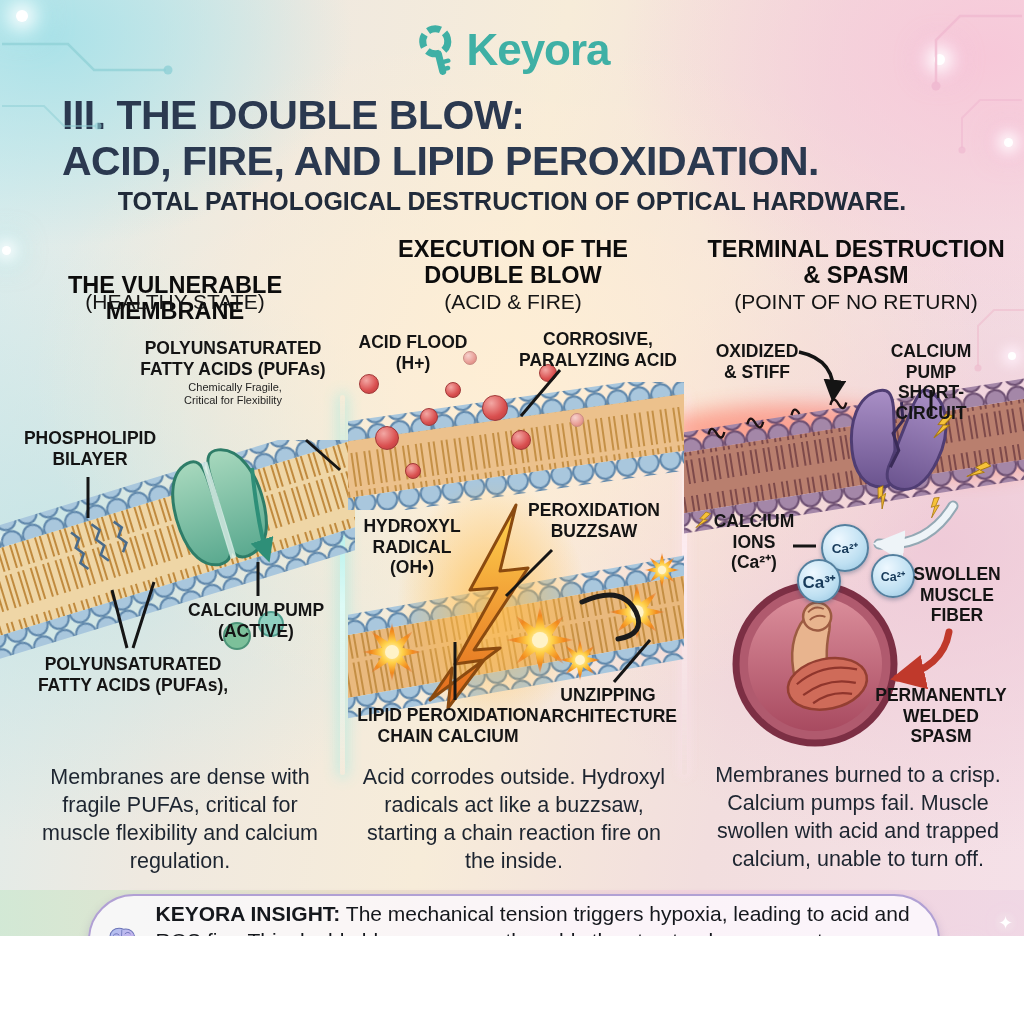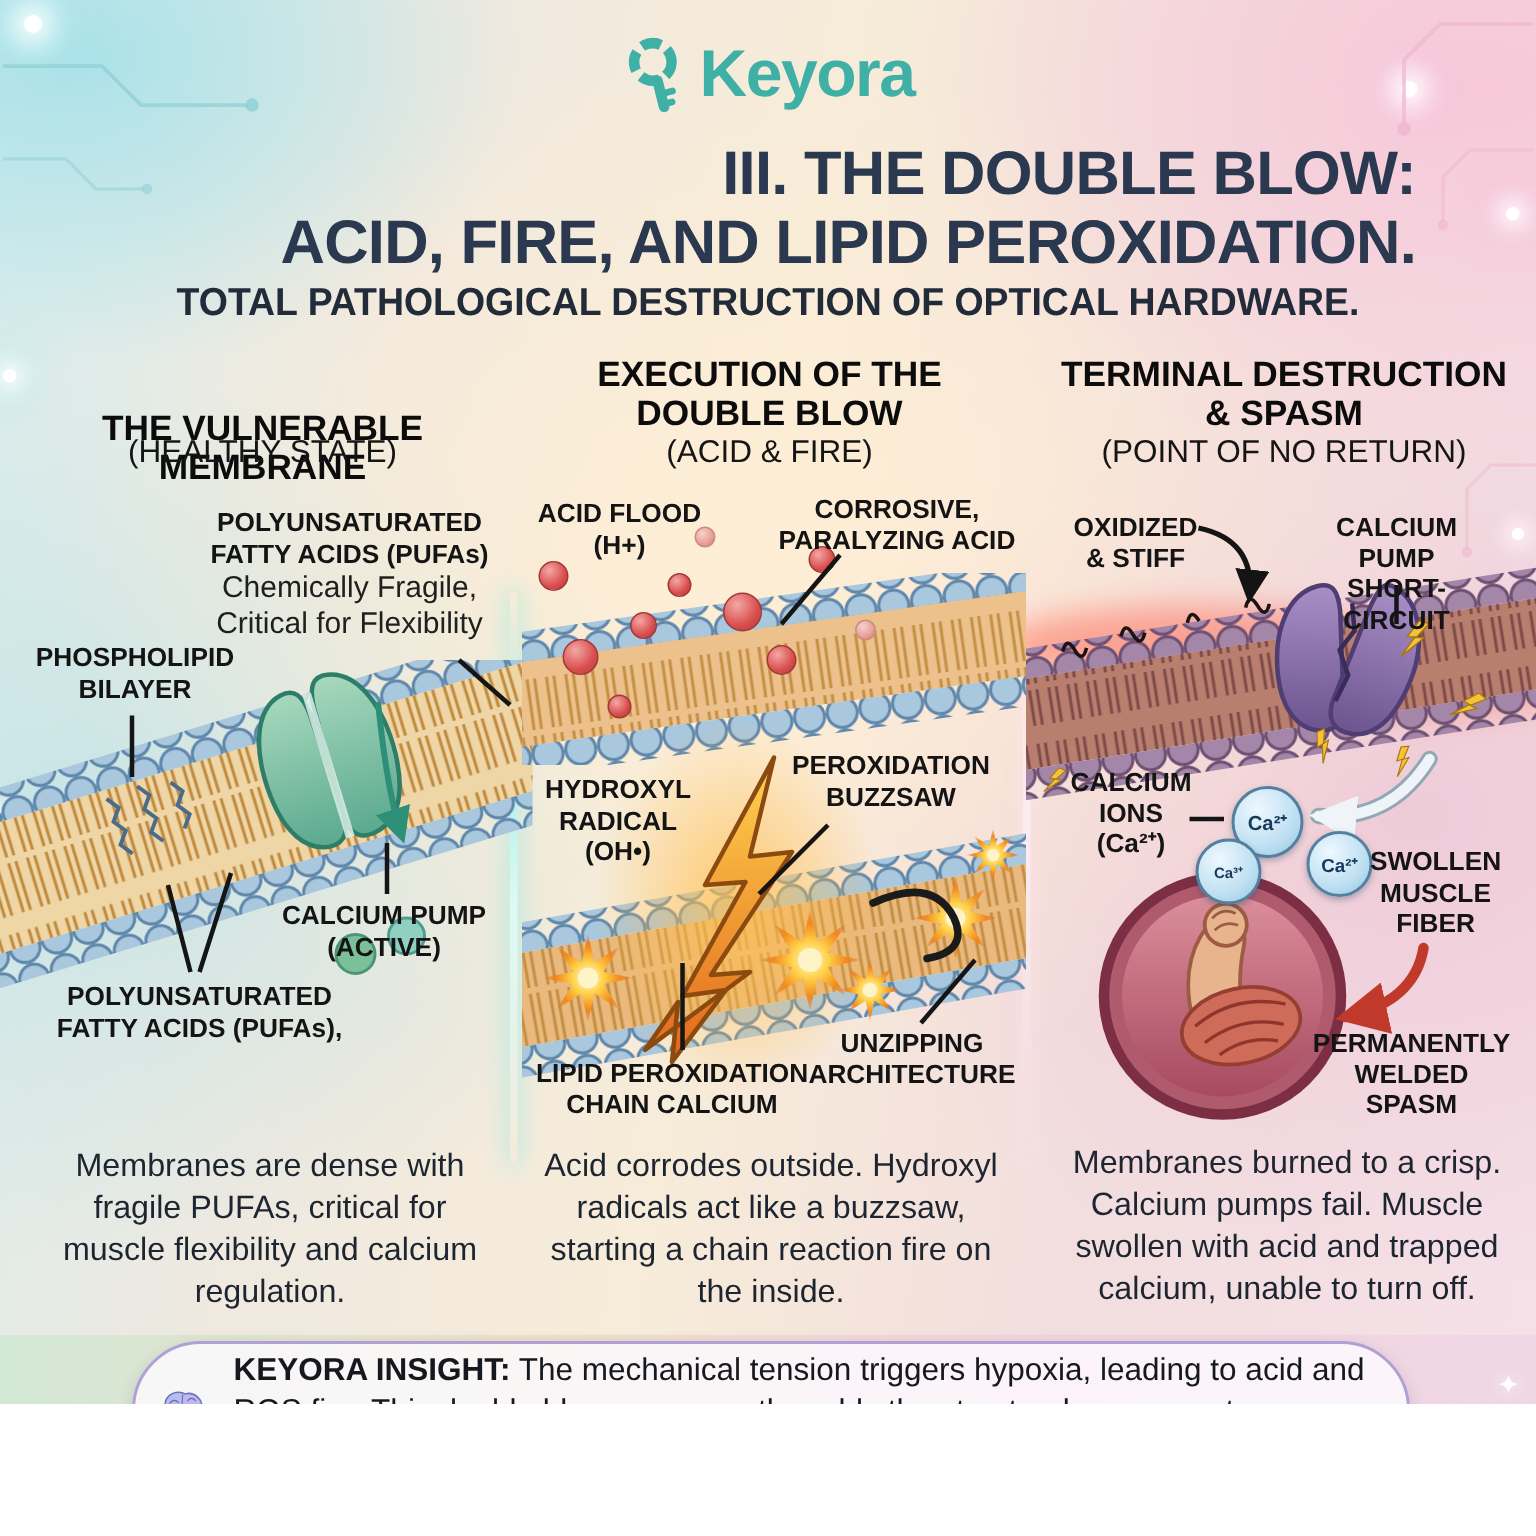--- a/index.html
+++ b/index.html
@@ -15,30 +15,30 @@
       linear-gradient(100deg,#d9edee 0%,#efe9e0 25%,#f7ecd9 48%,#f2dede 72%,#f5e0e8 100%);
   }
   .bottom-strip{position:absolute;left:0;bottom:0;width:1024px;height:46px;
     background:linear-gradient(90deg,#cfe8d2,#eadfc8,#f2d2dd,#efd6e4);opacity:.85;}
   .divider{position:absolute;top:395px;height:380px;width:5px;border-radius:3px;opacity:.8;}
   .div1{left:340px;background:linear-gradient(180deg,rgba(120,230,230,0),#9ef0ec 30%,#d9fffd 55%,rgba(120,230,230,0));box-shadow:0 0 14px 3px rgba(130,235,230,.55);}
   .div2{left:682px;background:linear-gradient(180deg,rgba(255,255,255,0),rgba(255,240,250,.9) 40%,rgba(255,255,255,0));box-shadow:0 0 10px 2px rgba(255,230,245,.5);}
   .glowdot{position:absolute;border-radius:50%;background:#fff;}
   .logo{position:absolute;left:512px;top:22px;transform:translateX(-50%);display:flex;align-items:center;gap:6px;}
   .wordmark{font-size:44px;font-weight:bold;color:#3fb0a5;letter-spacing:-1px;}
-  .title-line{position:absolute;left:494px;transform:translateX(-50%);width:900px;text-align:right;
+  .title-line{position:absolute;left:512px;transform:translateX(-50%);width:900px;text-align:left;
     font-weight:bold;color:#2b3950;font-size:41px;letter-spacing:-.5px;white-space:pre;}
   .subtitle{position:absolute;left:512px;transform:translateX(-50%) scaleX(.96);width:960px;text-align:center;
     font-weight:600;color:#212b3a;font-size:26px;}
   .h-col{position:absolute;transform:translateX(-50%);font-weight:bold;font-size:23.5px;line-height:1.12;
     color:#0c0c0c;text-align:center;white-space:pre-line;width:340px;}
   .h-sub{position:absolute;transform:translateX(-50%);font-size:21px;font-weight:500;color:#151515;text-align:center;width:340px;}
   .lbl{position:absolute;transform:translateX(-50%);font-weight:bold;font-size:17.5px;line-height:1.18;
     color:#141414;text-align:center;white-space:pre-line;z-index:6;}
-  .desc{position:absolute;transform:translateX(-50%);font-size:20px;color:#1f1f1f;text-align:center;
+  .desc{position:absolute;transform:translateX(-50%);font-size:11px;color:#1f1f1f;text-align:right;
     line-height:1.18;white-space:pre-line;z-index:6;}
   .caption{position:absolute;transform:translateX(-50%);font-size:21.5px;color:#1d2530;text-align:center;line-height:1.3;z-index:6;}
   .ball{position:absolute;border-radius:50%;z-index:4;
     background:radial-gradient(circle at 35% 30%, #f3a8a4, #d94f4f 60%, #b23a3a);border:1.5px solid #a23737;}
   .ball.pale{background:radial-gradient(circle at 35% 30%, #f7d2cd, #e79a92 65%, #d17b72);border-color:#c98b83;}
   .badge{position:absolute;border-radius:50%;display:flex;align-items:center;justify-content:center;z-index:6;
     background:radial-gradient(circle at 35% 30%, #eef8ff, #bfe0f2 60%, #94c4e0);border:2px solid #54809f;
     font-weight:bold;color:#173a5a;box-shadow:0 2px 4px rgba(40,70,100,.35);}
   .fx{position:absolute;left:0;top:0;z-index:5;pointer-events:none;}
   .art{position:absolute;z-index:3;}
@@ -208,21 +208,21 @@
   <div class="ball pale" style="left:463px;top:351px;width:12px;height:12px;"></div>
   <div class="ball" style="left:482px;top:395px;width:24px;height:24px;"></div>
   <div class="ball" style="left:511px;top:430px;width:18px;height:18px;"></div>
   <div class="ball" style="left:539px;top:364px;width:16px;height:16px;"></div>
   <div class="ball pale" style="left:570px;top:413px;width:12px;height:12px;"></div>
   <div class="ball" style="left:405px;top:463px;width:14px;height:14px;"></div>
 
   <div class="badge" style="left:821px;top:524px;width:44px;height:44px;font-size:13.5px;">
     <span>Ca²⁺</span>
   </div>
-  <div class="badge" style="left:797px;top:559px;width:40px;height:40px;font-size:10px;">
+  <div class="badge" style="left:797px;top:559px;width:40px;height:40px;font-size:17px;">
     <span>Ca³⁺</span>
   </div>
   <div class="badge" style="left:871px;top:554px;width:40px;height:40px;font-size:12.5px;">
     <span>Ca²⁺</span>
   </div>
 
   <svg class="fx" width="1024" height="1024" viewBox="0 0 1024 1024">
     <defs>
       <radialGradient id="gBoom">
         <stop offset="0" stop-color="#fff8d8"></stop>

